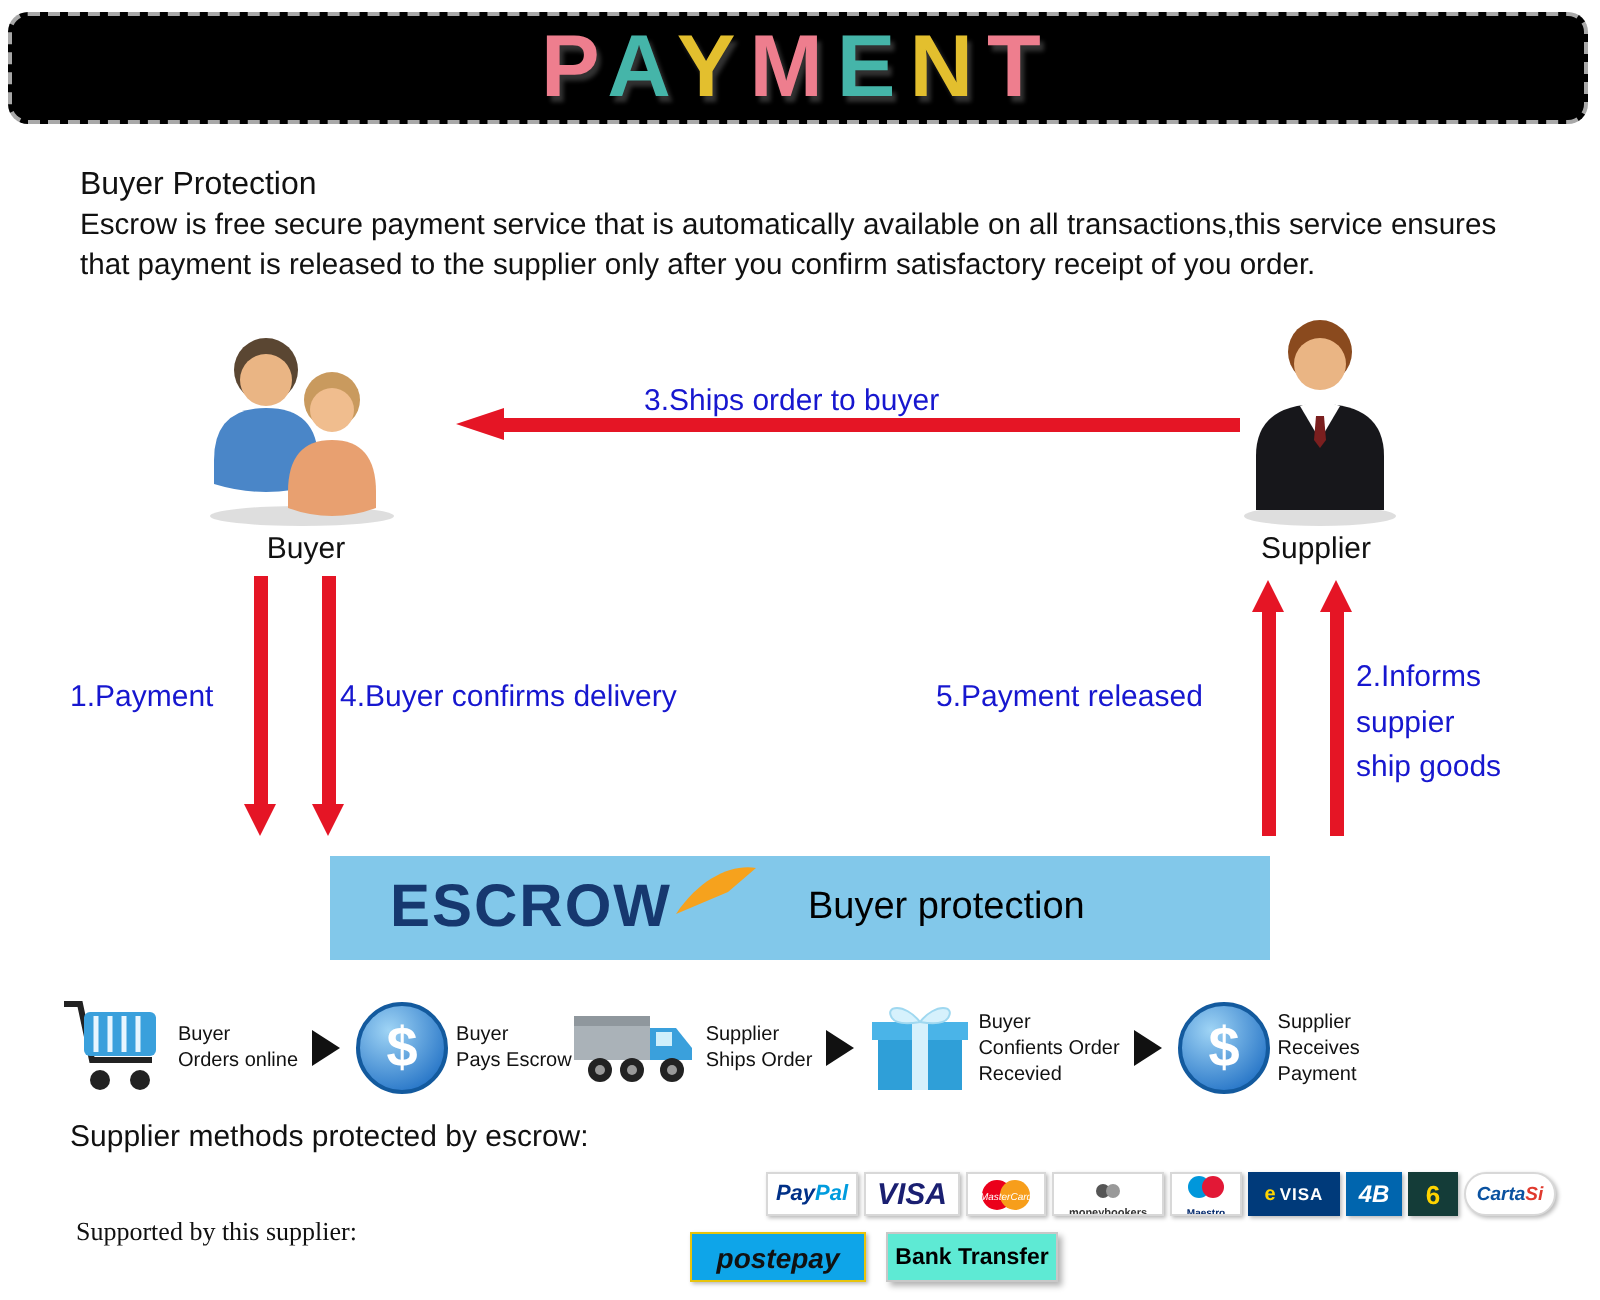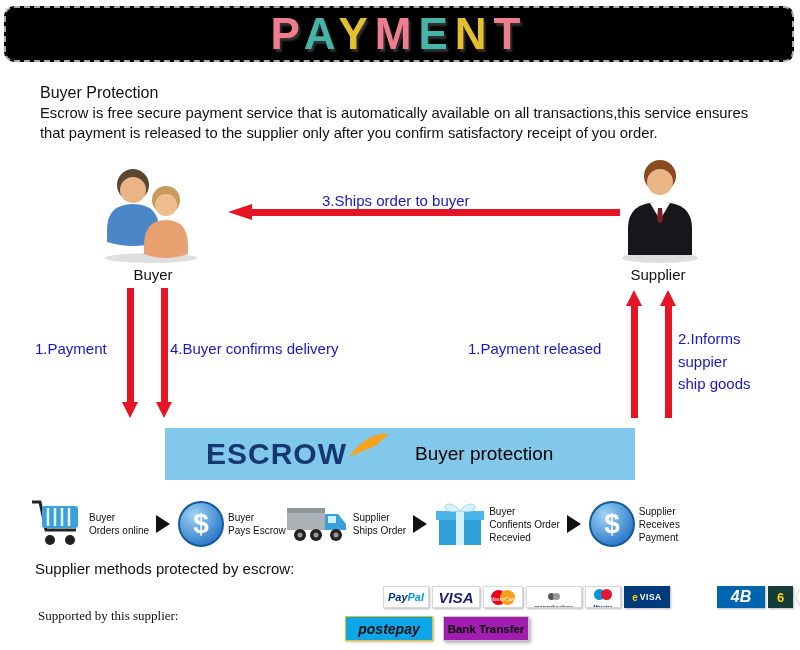--- a/index.html
+++ b/index.html
@@ -56,21 +56,21 @@
     border-top:16px solid #e51525; }
   .up { top:290px; height:128px; }
   .up .shaft { bottom:0; height:112px; }
   .up .head { position:absolute; left:0; top:0; width:0; height:0;
     border-left:8px solid transparent; border-right:8px solid transparent;
     border-bottom:16px solid #e51525; }
   .a1 { left:122px; } .a2 { left:156px; } .a3 { left:626px; } .a4 { left:660px; }
 
   .escrow-box { position:absolute; left:165px; top:428px; width:470px; height:52px;
     background:#82c8ea; display:flex; align-items:center; }
-  .escrow-brand { margin-left:41px; font-size:30px; font-weight:bold; color:#16386f; letter-spacing:1px; }
+  .escrow-brand { margin-left:30px; font-size:30px; font-weight:bold; color:#16386f; letter-spacing:1px; }
   .escrow-swoosh { margin-left:2px; margin-top:-14px; }
   .escrow-tagline { margin-left:26px; font-size:19px; color:#000; }
 
   
   .flow { position:absolute; left:30px; top:490px; width:762px; height:68px;
     display:flex; align-items:center; }
   .fstep { display:flex; align-items:center; }
   .ficon svg { display:block; }
   .flabel { font-size:10px; line-height:1.3; margin-left:3px; white-space:pre-line;
     color:#111; max-width:76px; }
@@ -100,29 +100,29 @@
   .mb-dots i { width:7px; height:7px; border-radius:50%; background:#555; display:inline-block; }
   .mb-dots i + i { margin-left:-2px; background:#999; }
   .mb-txt { font-size:5.5px; color:#333; font-weight:bold; }
   .maestro { width:36px; flex-direction:column; padding-top:2px; }
   .ms-dots i { width:11px; height:11px; border-radius:50%; display:inline-block; }
   .ms-blue { background:#0097db; } .ms-red { background:#e21836; margin-left:-4px; }
   .ms-txt { font-size:5px; color:#00276b; font-weight:bold; }
   .carte-bleue { width:46px; background:#003a7a; border-color:#003a7a; }
   .cb-e { color:#ffd400; font-weight:bold; font-size:10px; margin-right:2px; }
   .cb-txt { color:#fff; font-weight:bold; font-size:8.5px; letter-spacing:.5px; }
-  .four-b { width:48px; background:#0065ae; border-color:#0065ae; color:#fff;
-    font-weight:bold; font-size:16px; font-style:italic;margin-left:44px; }
+  .four-b { width:28px; background:#0065ae; border-color:#0065ae; color:#fff;
+    font-weight:bold; font-size:12px; font-style:italic; }
   .six-k { width:25px; background:#143c38; border-color:#143c38; color:#ffd400;
     font-weight:bold; font-size:13px; }
   .cartasi { width:46px; font-weight:bold; font-style:italic; font-size:9.5px;border-radius:11px; }
   .cs-a { color:#0a52a0; font-style:italic; } .cs-b { color:#e03a2e; font-style:italic; }
   .postepay { width:88px; height:25px; background:#0ea5e9; border-color:#e8c40c;
     font-style:italic; font-weight:bold; font-size:14px; color:#111; }
-  .bank-transfer { width:86px; height:25px; background:#a21caf; border:1px solid #c8c8c8;
+  .bank-transfer { width:86px; height:25px; background:#5eead4; border:1px solid #c8c8c8;
     box-shadow:2px 2px 3px rgba(0,0,0,.3); font-weight:bold; font-size:11.5px; color:#000; }
 </style>
 </head>
 <body>
 
 <div>
 
   <div class="header">
     <div class="title"><span style="color: rgb(238, 126, 142);">P</span><span style="color: rgb(69, 181, 169);">A</span><span style="color: rgb(227, 191, 46);">Y</span><span style="color: rgb(238, 126, 142);">M</span><span style="color: rgb(69, 181, 169);">E</span><span style="color: rgb(227, 191, 46);">N</span><span style="color: rgb(238, 126, 142);">T</span></div>
   </div>
@@ -165,21 +165,21 @@
       <span class="shaft"></span>
       <span class="head"></span>
     </div>
   <div class="arrow-v down a2">
       <span class="shaft"></span>
       <span class="head"></span>
     </div>
   <div class="lbl step1">1.Payment</div>
   <div class="lbl step4">4.Buyer confirms delivery</div>
 
-  <div class="lbl step5">1.Payment released</div>
+  <div class="lbl step5">5.Payment released</div>
   <div class="arrow-v up a3">
       <span class="head"></span>
       <span class="shaft"></span>
     </div>
   <div class="arrow-v up a4">
       <span class="head"></span>
       <span class="shaft"></span>
     </div>
   <div class="lbl step2">2.Informs
 suppier

